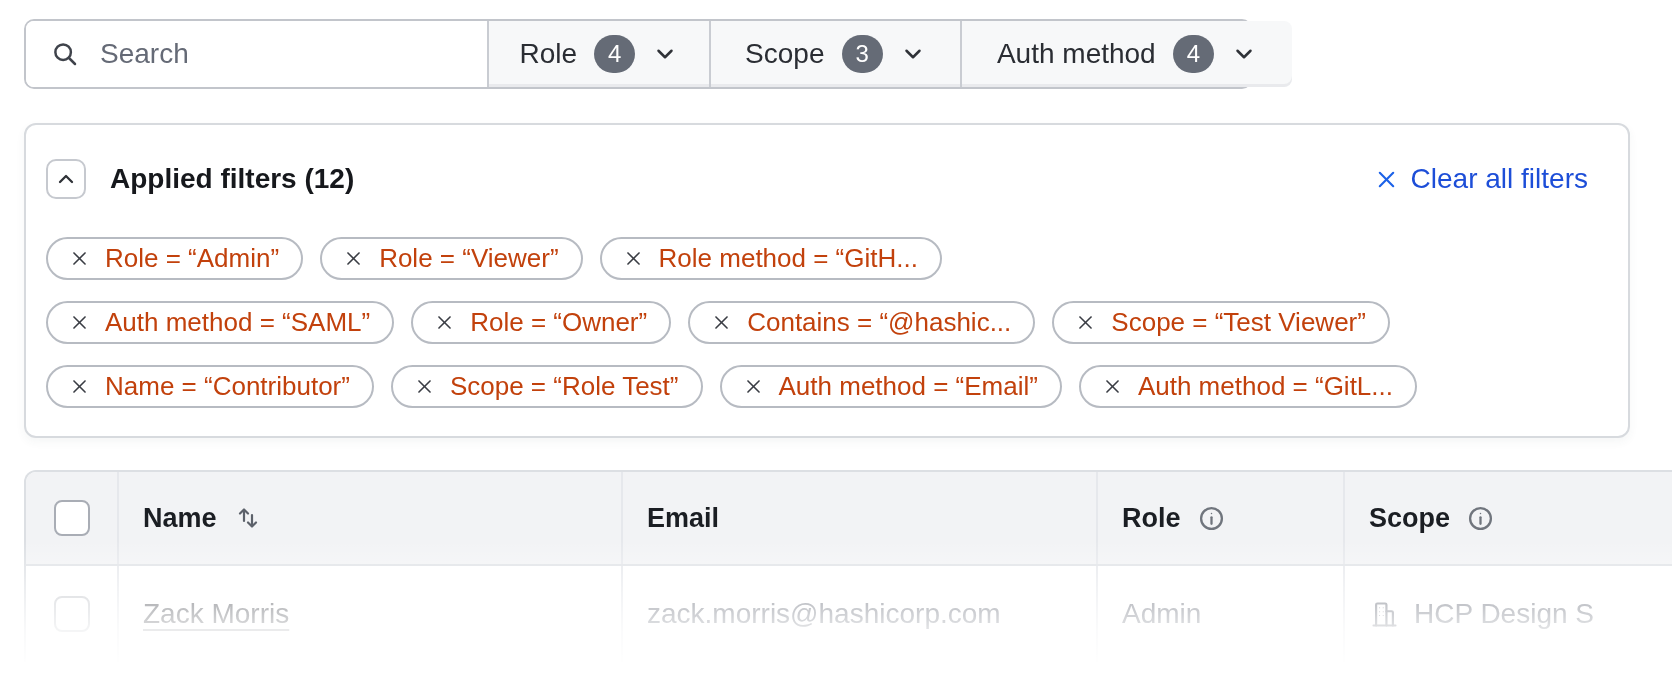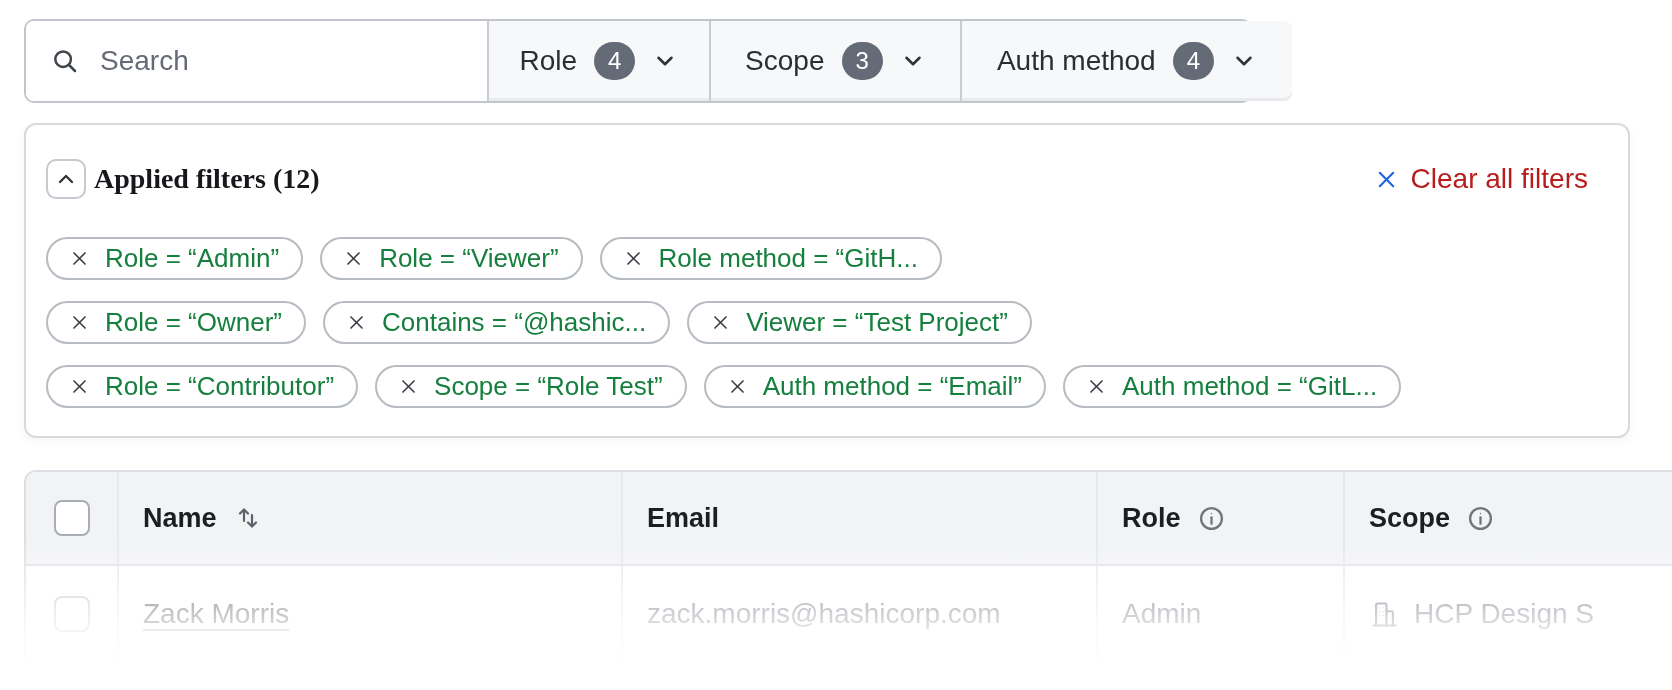--- a/index.html
+++ b/index.html
@@ -9,21 +9,21 @@
     position: relative; overflow: hidden;
     background: #ffffff;
     font-family: "Liberation Sans", sans-serif;
     color: #26282e;
     -webkit-font-smoothing: antialiased;
   }
 
   
   .filter-bar {
     position: absolute; left: 24px; top: 19px;
-    width: 1228px; height: 84px;
+    width: 1228px; height: 70px;
     display: flex;
     border: 2px solid #c2c5cb;
     border-radius: 10px;
     background: #fff;
   }
   .search-seg {
     flex: 0 0 421px;
     display: flex; align-items: center; gap: 18px;
     padding: 0 24px;
     background: #fff;
@@ -65,35 +65,35 @@
     box-shadow: 0 4px 10px rgba(60,70,85,0.05);
     padding: 34px 40px 30px 20px;
   }
   .panel-header { display: flex; align-items: center; }
   .toggle-btn {
     width: 40px; height: 40px; flex: 0 0 auto;
     border: 2px solid #c6c9cf; border-radius: 10px; background: #fff;
     display: flex; align-items: center; justify-content: center;
     cursor: pointer; padding: 0;
   }
-  .panel-title { margin-left: 8px; font-size: 28px; font-weight: 700; color: #16181c; font-family: Liberation Serif, serif; }
+  .panel-title { margin-left: 24px; font-size: 28px; font-weight: 700; color: #16181c; }
   .clear-all {
     margin-left: auto;
     display: flex; align-items: center; gap: 13px;
-    color: #b91c1c; font-size: 28px; font-weight: 500;
+    color: #1d4ed8; font-size: 28px; font-weight: 500;
     cursor: pointer; text-decoration: none;
   }
   .chip-rows { margin-top: 38px; display: flex; flex-direction: column; gap: 21px; }
   .chip-row { display: flex; gap: 17px; }
   .chip {
     display: inline-flex; align-items: center; gap: 16px;
     height: 43px; padding: 0 22px;
     border: 2px solid #b7bbc2; border-radius: 999px;
     background: #fff;
-    font-size: 26px; color: #15803d; white-space: nowrap;
+    font-size: 26px; color: #c2410c; white-space: nowrap;
     cursor: pointer;
   }
 
   
   .table {
     position: absolute; left: 24px; top: 470px;
     width: 1700px;
     border: 2px solid #dcdfe3; border-bottom: none;
     border-radius: 12px 0 0 0;
     background: #fff;
@@ -246,51 +246,60 @@
     </div>
 
     <div class="chip-row">
       <span class="chip">
         <span>
             <svg width="19" height="19" viewBox="0 0 24 24" fill="none" stroke="#3a3d44" stroke-width="2" stroke-linecap="round">
               <line x1="5" y1="5" x2="19" y2="19"></line>
               <line x1="19" y1="5" x2="5" y2="19"></line>
             </svg>
           </span>
+        <span>Auth method = “SAML”</span>
+      </span>
+      <span class="chip">
+        <span>
+            <svg width="19" height="19" viewBox="0 0 24 24" fill="none" stroke="#3a3d44" stroke-width="2" stroke-linecap="round">
+              <line x1="5" y1="5" x2="19" y2="19"></line>
+              <line x1="19" y1="5" x2="5" y2="19"></line>
+            </svg>
+          </span>
         <span>Role = “Owner”</span>
       </span>
       <span class="chip">
         <span>
             <svg width="19" height="19" viewBox="0 0 24 24" fill="none" stroke="#3a3d44" stroke-width="2" stroke-linecap="round">
               <line x1="5" y1="5" x2="19" y2="19"></line>
               <line x1="19" y1="5" x2="5" y2="19"></line>
             </svg>
           </span>
         <span>Contains = “@hashic...</span>
       </span>
       <span class="chip">
         <span>
             <svg width="19" height="19" viewBox="0 0 24 24" fill="none" stroke="#3a3d44" stroke-width="2" stroke-linecap="round">
               <line x1="5" y1="5" x2="19" y2="19"></line>
               <line x1="19" y1="5" x2="5" y2="19"></line>
             </svg>
           </span>
-        <span>Viewer = “Test Project”</span>
+        <span>Scope = “Test Viewer”</span>
       </span>
     </div>
 
     <div class="chip-row">
       <span class="chip">
         <span>
             <svg width="19" height="19" viewBox="0 0 24 24" fill="none" stroke="#3a3d44" stroke-width="2" stroke-linecap="round">
               <line x1="5" y1="5" x2="19" y2="19"></line>
               <line x1="19" y1="5" x2="5" y2="19"></line>
             </svg>
           </span>
-        <span>Role = “Contributor”</span>
+        <span>Name = “Contributor”</span>
       </span>
       <span class="chip">
         <span>
             <svg width="19" height="19" viewBox="0 0 24 24" fill="none" stroke="#3a3d44" stroke-width="2" stroke-linecap="round">
               <line x1="5" y1="5" x2="19" y2="19"></line>
               <line x1="19" y1="5" x2="5" y2="19"></line>
             </svg>
           </span>
         <span>Scope = “Role Test”</span>
       </span>

